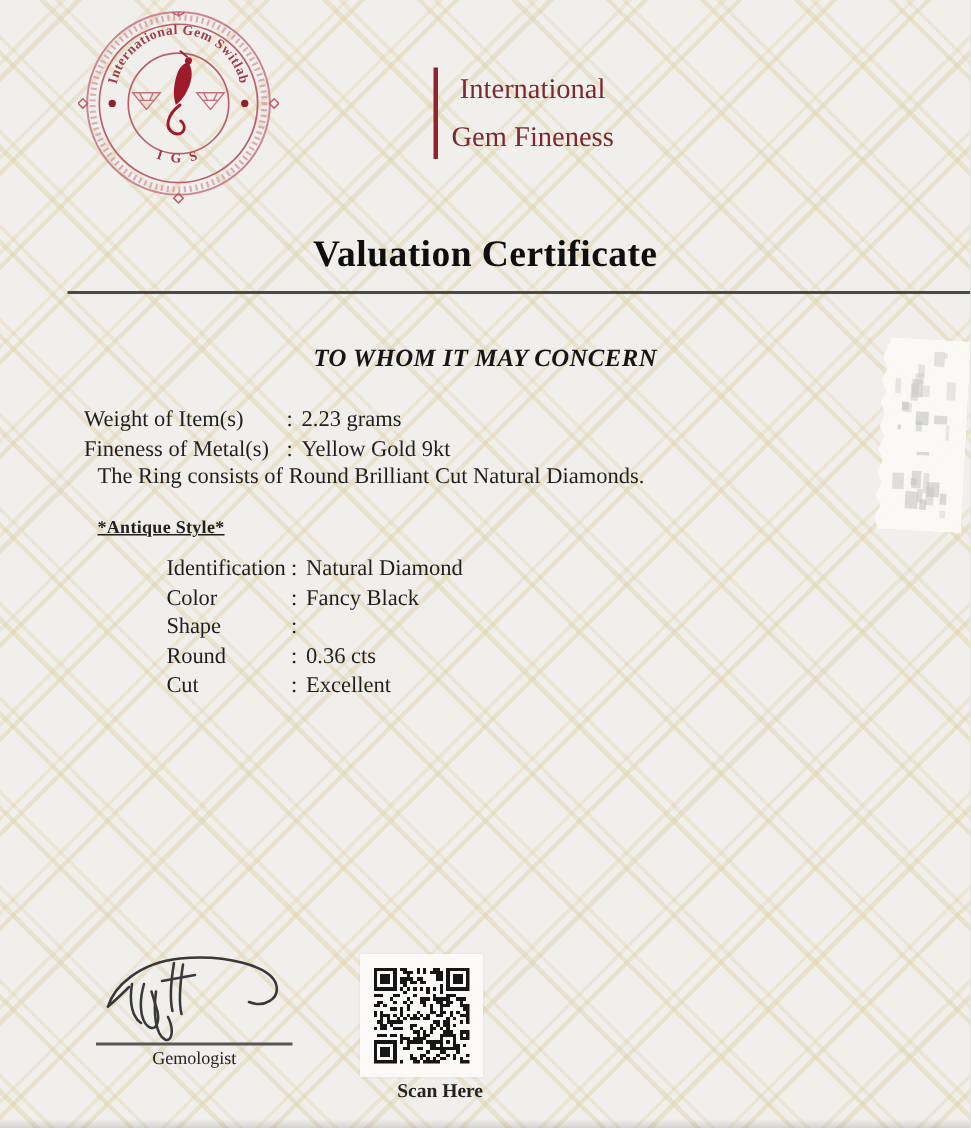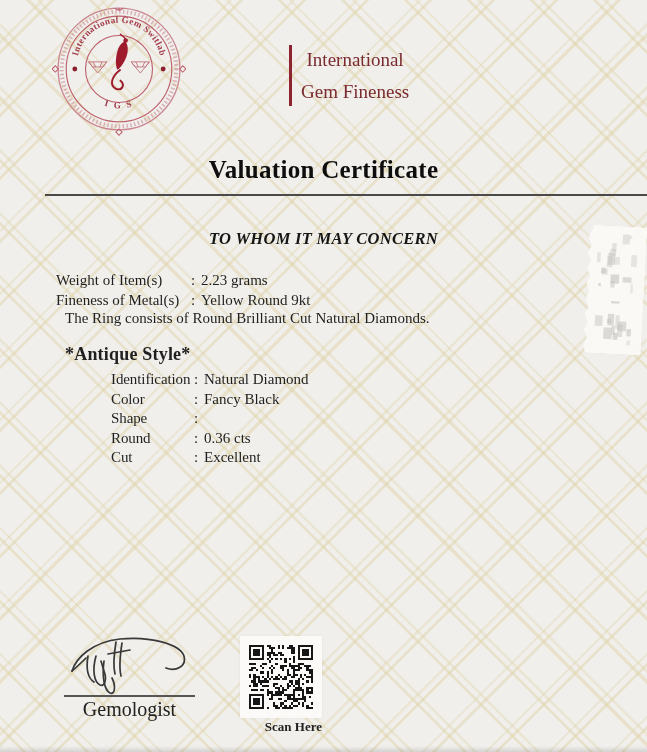--- a/index.html
+++ b/index.html
@@ -36,26 +36,26 @@
   .sticker{position:absolute;left:586px;top:226px;width:58px;height:128px;
     transform:rotate(3deg);background:rgba(251,250,246,0.92);
     box-shadow:0 0 3px rgba(140,140,135,0.35);
     clip-path:polygon(8% 0,100% 0,100% 100%,4% 100%,0 94%,6% 88%,0 82%,6% 76%,0 70%,6% 64%,0 58%,6% 52%,0 46%,6% 40%,0 34%,6% 28%,0 22%,6% 16%,0 10%,6% 4%);}
   .sticker svg{width:100%;height:100%;}
   .summary{position:absolute;left:56px;top:256px;font-size:15px;line-height:19.5px;margin-top:15px;}
   .kv{display:flex;white-space:nowrap;}
   .summary .kv-label{width:135px;}
   .kv-colon{width:10px;}
   .description{position:absolute;left:65px;top:310px;font-size:15px;}
-  .style-note{position:absolute;left:65px;top:344px;font-size:18px;font-weight:bold;letter-spacing:.2px;}
+  .style-note{position:absolute;left:65px;top:344px;font-size:12px;font-weight:bold;letter-spacing:.2px;text-decoration:underline;}
   .details{position:absolute;left:65px;top:370px;font-size:15px;line-height:19.6px;margin-left:46px;}
   .details .kv-label{width:83px;letter-spacing:-0.1px;}
   .signature-svg{position:absolute;left:58px;top:616px;width:142px;height:82px;}
   .sig-line{position:absolute;left:64px;top:695px;width:131px;height:1.5px;background:#565656;}
-  .sig-label{position:absolute;left:64px;top:698px;width:131px;text-align:center;font-size:20px;color:#222;}
+  .sig-label{position:absolute;left:64px;top:698px;width:131px;text-align:center;font-size:12px;color:#222;}
   .qr-panel{position:absolute;left:240px;top:636px;width:82px;height:82px;
     background:rgba(252,252,250,0.88);box-shadow:0 0 2px rgba(0,0,0,0.07);
     display:flex;align-items:center;justify-content:center;}
   .qr-caption{position:absolute;left:240px;top:719px;width:82px;text-align:right;font-size:13px;color:#222;font-weight:bold;}
 </style>
 </head>
 <body>
 
 <div class="page">
 
@@ -152,21 +152,21 @@
 
   <div class="summary">
     <div class="kv">
       <span class="kv-label">Weight of Item(s)</span>
       <span class="kv-colon">:</span>
       <span class="kv-value">2.23 grams</span>
     </div>
     <div class="kv">
       <span class="kv-label">Fineness of Metal(s)</span>
       <span class="kv-colon">:</span>
-      <span class="kv-value">Yellow Round 9kt</span>
+      <span class="kv-value">Yellow Gold 9kt</span>
     </div>
   </div>
 
   <div class="description">The Ring consists of Round Brilliant Cut Natural Diamonds.</div>
 
   <div class="style-note">*Antique Style*</div>
 
   <div class="details">
     <div class="kv">
       <span class="kv-label">Identification</span>

